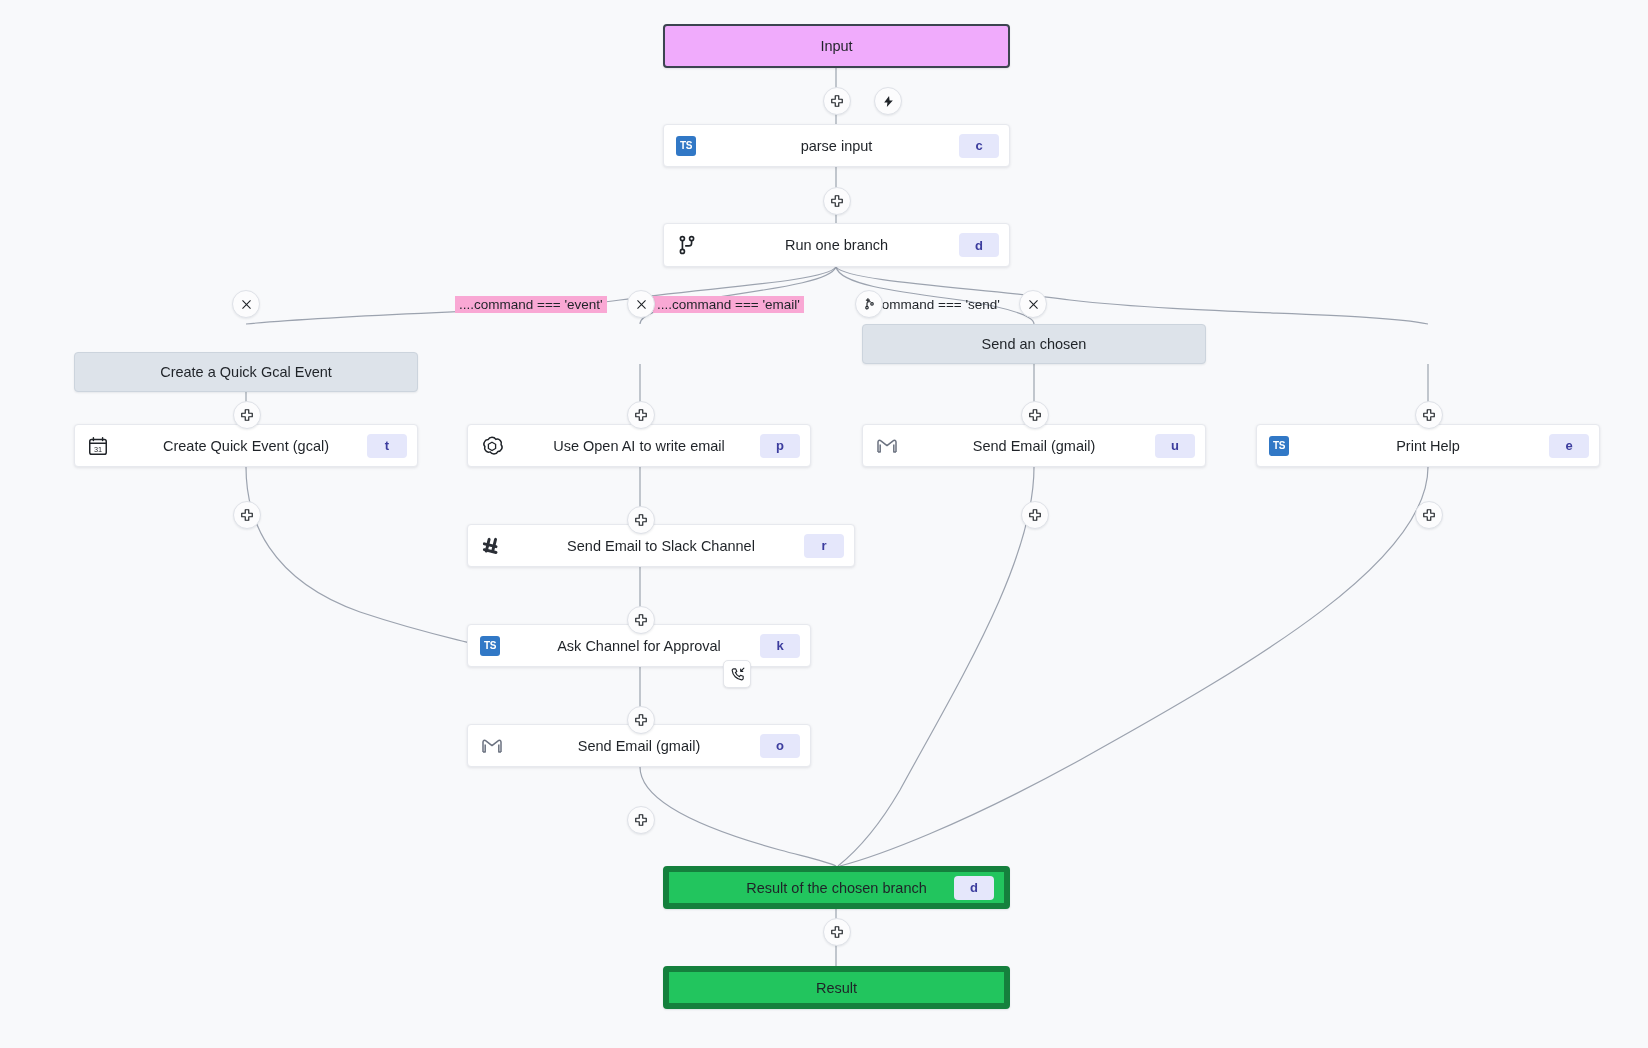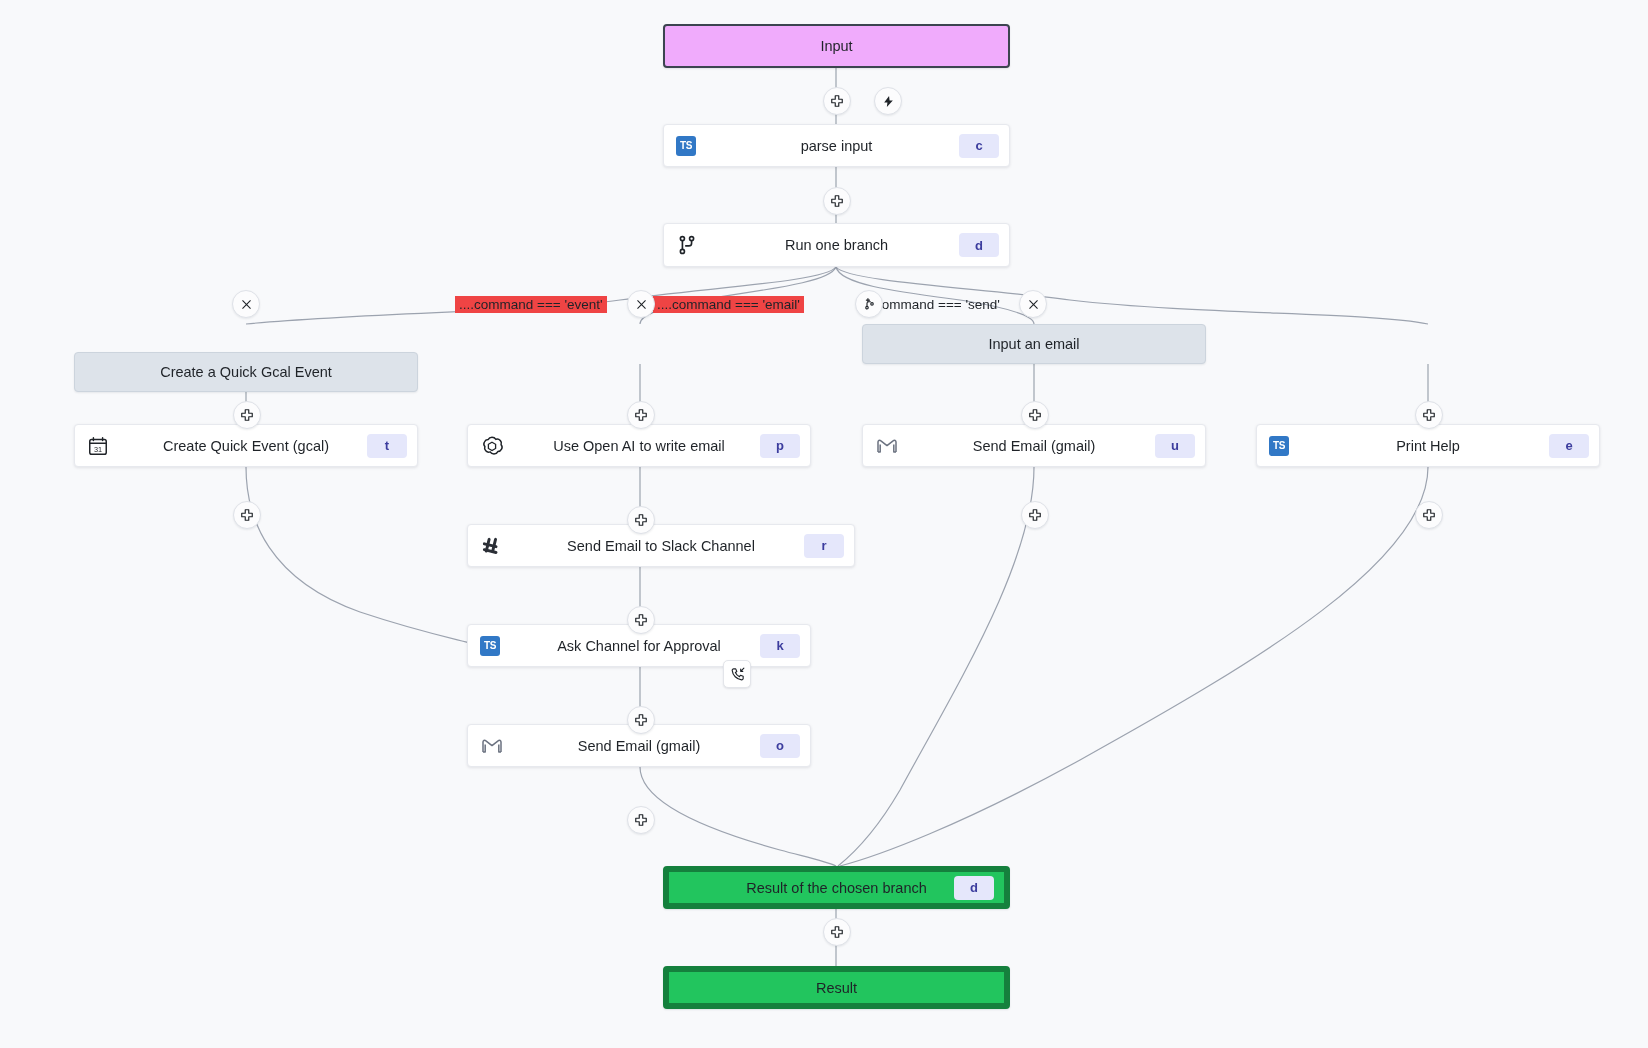--- a/index.html
+++ b/index.html
@@ -114,21 +114,21 @@
     display: flex;
     align-items: center;
     justify-content: center;
     z-index: 8;
   }
   .handle svg { display: block; }
 
   
   .edge-label {
     position: absolute;
-    background: #ef4444;
+    background: #f9a8d4;
     padding: 1px 4px;
     font-size: 13.5px;
     color: #1f2328;
     white-space: nowrap;
     z-index: 7;
   }
 
   
   .node-badge {
     position: absolute;
@@ -266,21 +266,21 @@
   <div class="handle" style="left:1019px; top:290px;">
     <svg width="13" height="13" viewBox="0 0 24 24">
       <path d="M5 5 L19 19 M19 5 L5 19" stroke="#1f2328" stroke-width="2" fill="none" stroke-linecap="round"></path>
     </svg>
   </div>
 
   <div class="node branch-head" style="left:74px; top:324px; width:344px; height:40px;margin-top:28px;">
     <span class="label">Create a Quick Gcal Event</span>
   </div>
   <div class="node branch-head" style="left:862px; top:324px; width:344px; height:40px;">
-    <span class="label">Input an email</span>
+    <span class="label">Send an chosen</span>
   </div>
 
   <div class="handle" style="left:233px; top:401px;">
     <svg width="14" height="14" viewBox="0 0 24 24">
         <path d="M9 3 h6 v6 h6 v6 h-6 v6 h-6 v-6 h-6 v-6 h6 z" fill="none" stroke="#1f2328" stroke-width="2" stroke-linejoin="round"></path>
       </svg>
   </div>
   <div class="handle" style="left:627px; top:401px;">
     <svg width="14" height="14" viewBox="0 0 24 24">
         <path d="M9 3 h6 v6 h6 v6 h-6 v6 h-6 v-6 h-6 v-6 h6 z" fill="none" stroke="#1f2328" stroke-width="2" stroke-linejoin="round"></path>

